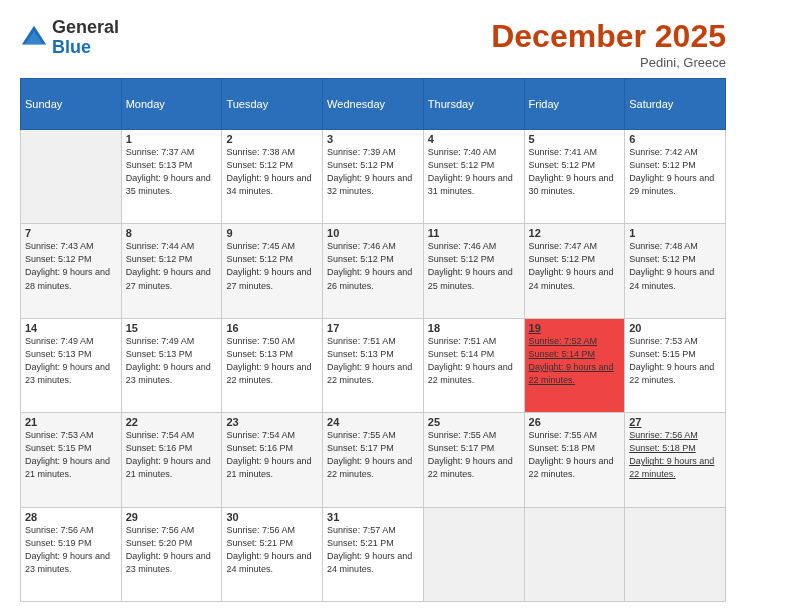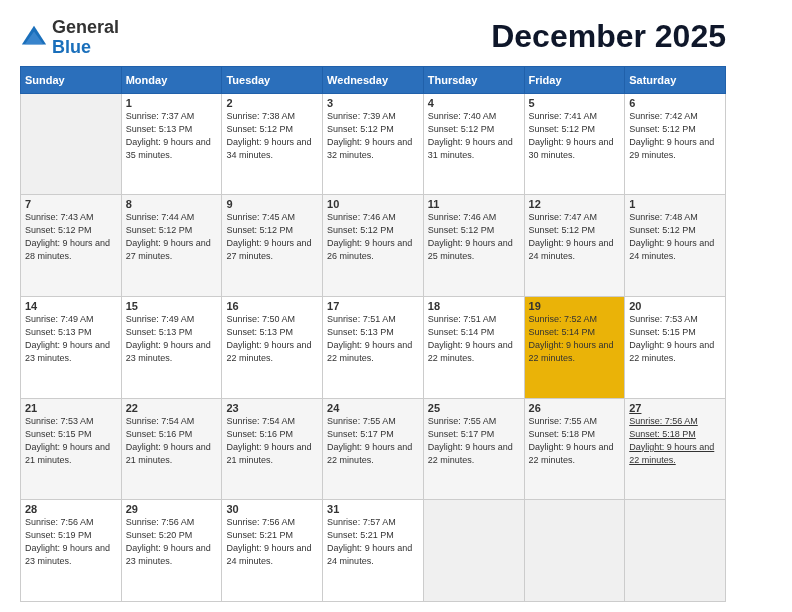--- a/index.html
+++ b/index.html
@@ -38,39 +38,39 @@
     .logo-icon {
       width: 28px;
       height: 28px;
     }
     .title-block {
       text-align: right;
     }
     .month-title {
       font-size: 32px;
       font-weight: bold;
-      color: #0f172a;
+      color: #c2410c;
     }
     .location {
       font-size: 13px;
       color: #555;
     }
     .calendar {
       flex: 1;
       border: 1px solid #ccc;
       border-collapse: collapse;
       width: 100%;
       table-layout: fixed;
     }
     .calendar th {
       background: #2b6fbb;
       color: #fff;
       font-size: 11px;
-      font-weight: bold;
-      padding: 7px 4px;
+      font-weight: normal;
+      padding: 19px 4px;
       text-align: left;
       border: 1px solid #2060aa;
     }
     .calendar td {
       border: 1px solid #ccc;
       vertical-align: top;
       padding: 3px 4px;
       font-size: 9.5px;
       color: #333;
       background: #fff;
@@ -113,20 +113,21 @@
         <polygon points="15,2 28,22 2,22" fill="#1a6fbb"></polygon>
         <polygon points="15,8 25,22 5,22" fill="#5599dd" opacity="0.5"></polygon>
       </svg>
       <div class="logo-text">
         <span>General</span><br>
         <span class="blue">Blue</span>
       </div>
     </div>
     <div class="title-block">
       <div class="month-title">December 2025</div>
+      <div class="location">Pedini, Greece</div>
     </div>
   </div>
 
   <table class="calendar">
     <thead>
       <tr>
         <th>Sunday</th>
         <th>Monday</th>
         <th>Tuesday</th>
         <th>Wednesday</th>
@@ -279,21 +280,21 @@
         </div>
       </td>
           <td style="background: rgb(255, 255, 255); margin-left: 9px;">
         <span class="day-num">18</span>
         <div class="day-info">
           <span>Sunrise: 7:51 AM</span><br>
           <span>Sunset: 5:14 PM</span><br>
           <span>Daylight: 9 hours and 22 minutes.</span>
         </div>
       </td>
-          <td style="background: #eab308;">
+          <td style="background: #ef4444; text-decoration: underline;">
         <span class="day-num">19</span>
         <div class="day-info">
           <span>Sunrise: 7:52 AM</span><br>
           <span>Sunset: 5:14 PM</span><br>
           <span>Daylight: 9 hours and 22 minutes.</span>
         </div>
       </td>
           <td style="background: rgb(255, 255, 255);">
         <span class="day-num">20</span>
         <div class="day-info">

